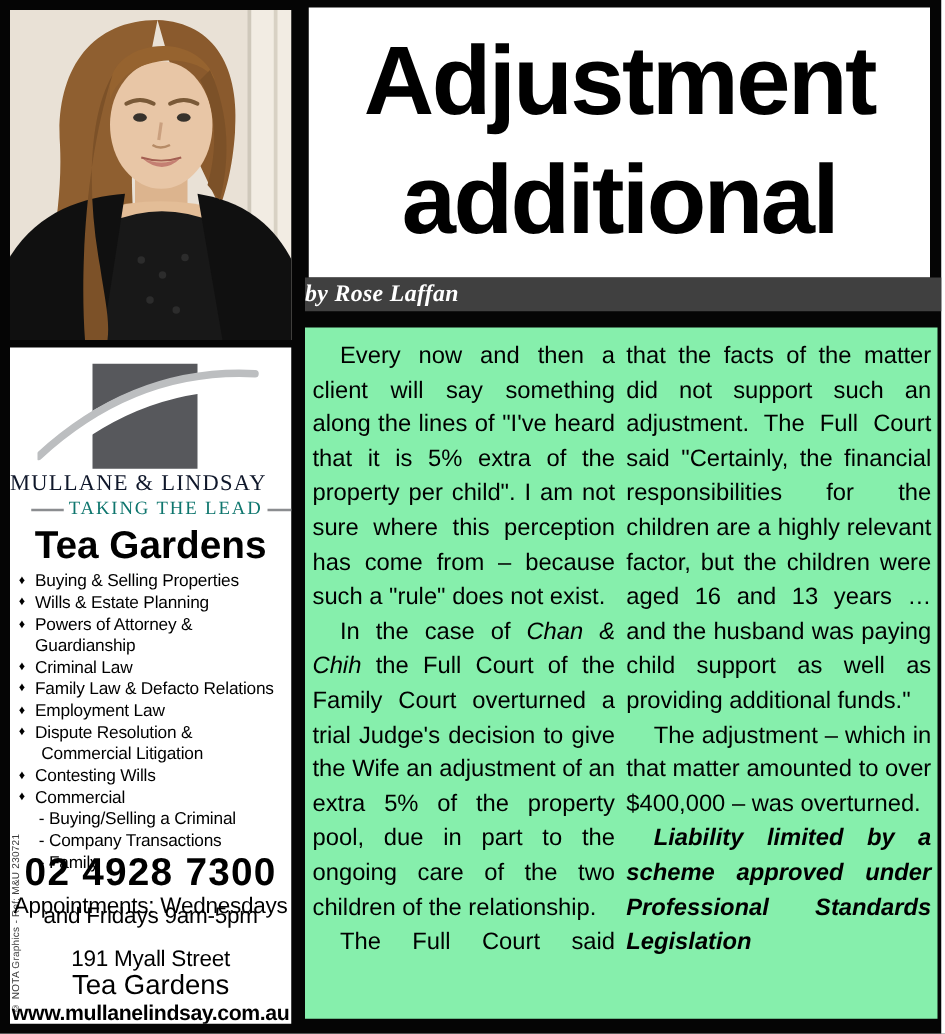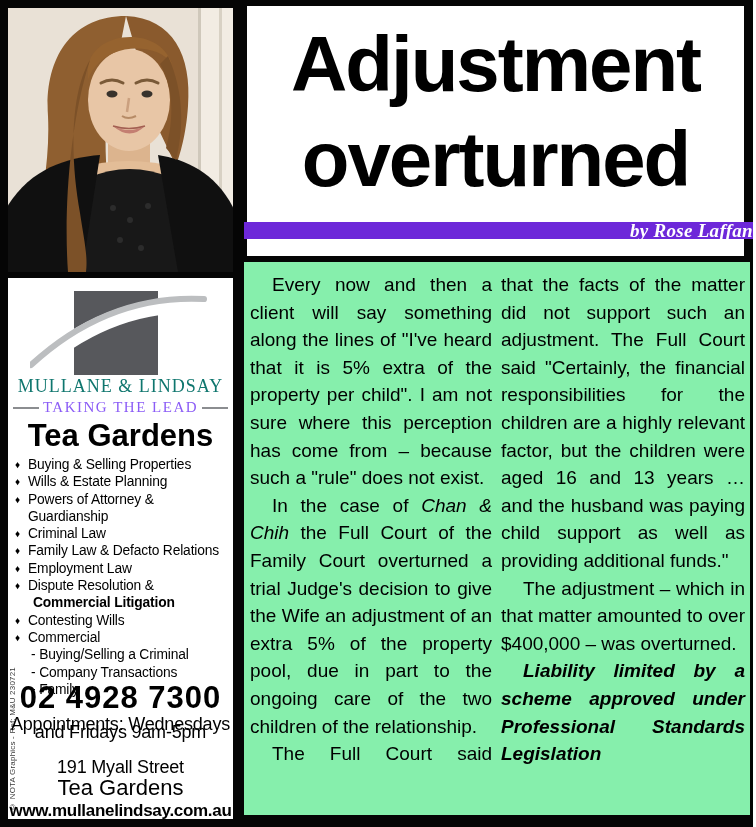--- a/index.html
+++ b/index.html
@@ -17,63 +17,63 @@
   
   .sidebar-box{position:absolute;left:8px;top:278px;width:225px;height:541px;background:#ffffff;overflow:hidden;}
   .credit-vertical{
     position:absolute;left:0px;bottom:8px;width:11px;
     font-size:8px;line-height:10px;color:#3a3a3a;
     writing-mode:vertical-rl;transform:rotate(180deg);
     letter-spacing:.2px;white-space:nowrap;
   }
   .logo-svg{position:absolute;left:22px;top:8px;}
   .brand-name{
-    position:absolute;left:0;top:98px;width:100%;text-align:center;
+    position:absolute;left:0;top:98px;width:100%;text-align:left;
     font-family:"Liberation Serif", serif;font-size:18px;letter-spacing:1px;
-    color:#0f766e;white-space:nowrap;
+    color:#0f172a;white-space:nowrap;
   }
   .brand-tagline{
-    position:absolute;left:0;top:121px;width:100%;
+    position:absolute;left:12px;top:121px;width:100%;
     display:flex;align-items:center;justify-content:center;gap:4px;
     font-family:"Liberation Serif", serif;font-size:15px;letter-spacing:1.5px;
-    color:#8b5cf6;white-space:nowrap;
+    color:#0f766e;white-space:nowrap;
   }
   .brand-tagline .rule{width:26px;height:2px;background:#8b8d90;}
   .sidebar-heading{
     position:absolute;left:0;top:140px;width:100%;text-align:center;
     font-size:31px;font-weight:bold;letter-spacing:0px;color:#000;
   }
   .services{position:absolute;left:7px;top:178px;right:2px;}
   .svc-item{display:flex;align-items:flex-start;}
   .svc-bullet{width:13px;flex:0 0 13px;font-size:10px;line-height:17.3px;}
   .svc-text{flex:1;font-size:13.8px;line-height:17.3px;letter-spacing:-.15px;}
-  .svc-line2{padding-left:5px;font-weight:bold;}
+  .svc-line2{padding-left:5px;}
   .svc-sub{font-size:13.8px;line-height:17.3px;letter-spacing:-.15px;padding-left:3px;}
   .phone{
     position:absolute;left:0;top:402px;width:100%;text-align:center;
     font-size:31px;font-weight:bold;letter-spacing:1px;white-space:nowrap;
   }
   .appt1{position:absolute;left:0;top:436px;width:100%;text-align:center;font-size:18px;letter-spacing:-.2px;}
   .appt2{position:absolute;left:0;top:444px;width:100%;text-align:center;font-size:18px;letter-spacing:-.2px;}
   .addr1{position:absolute;left:0;top:479px;width:100%;text-align:center;font-size:18px;letter-spacing:-.2px;}
   .addr2{position:absolute;left:0;top:497px;width:100%;text-align:center;font-size:22px;}
   .website{position:absolute;left:0;top:523px;width:100%;text-align:center;font-size:17px;font-weight:bold;letter-spacing:-.3px;}
 
   
-  .headline-box{position:absolute;left:247px;top:6px;width:497px;height:250px;background:#ffffff;}
+  .headline-box{position:absolute;left:247px;top:6px;width:497px;height:216px;background:#ffffff;}
   .headline-line{
     text-align:center;font-size:78px;font-weight:bold;letter-spacing:-2px;
     line-height:95px;color:#000;
   }
   .headline-box .inner{padding-top:11px;}
 
   
   .byline-bar{
-    position:absolute;left:244px;top:222px;width:509px;height:17px;background:#6d28d9;
-    display:flex;align-items:center;justify-content:flex-end;
+    position:absolute;left:244px;top:222px;width:509px;height:27px;background:#404040;
+    display:flex;align-items:center;justify-content:flex-start;
   }
   .byline-text{
     font-family:"Liberation Serif", serif;font-style:italic;font-weight:bold;
     font-size:19px;color:#ffffff;letter-spacing:.3px;
   }
 
   
   .article-box{position:absolute;left:244px;top:262px;width:506px;height:553px;background:#86efac;overflow:hidden;}
   .article-cols{display:flex;gap:9px;padding:9px 5px 0 6px;}
   .article-col{font-size:19px;line-height:27.6px;text-align:justify;}
@@ -212,21 +212,21 @@
     <div class="appt1">Appointments: Wednesdays</div>
     <div class="appt2">and Fridays 9am-5pm</div>
     <div class="addr1">191 Myall Street</div>
     <div class="addr2">Tea Gardens</div>
     <div class="website">www.mullanelindsay.com.au</div>
   </div>
 
   <div class="headline-box">
     <div class="inner">
       <div class="headline-line">Adjustment</div>
-      <div class="headline-line">overturned</div>
+      <div class="headline-line">additional</div>
     </div>
   </div>
 
   <div class="byline-bar">
     <span class="byline-text">by Rose Laffan</span>
   </div>
 
   <div class="article-box">
     <div class="article-cols">
       <div class="article-col c1" id="article-col1">

